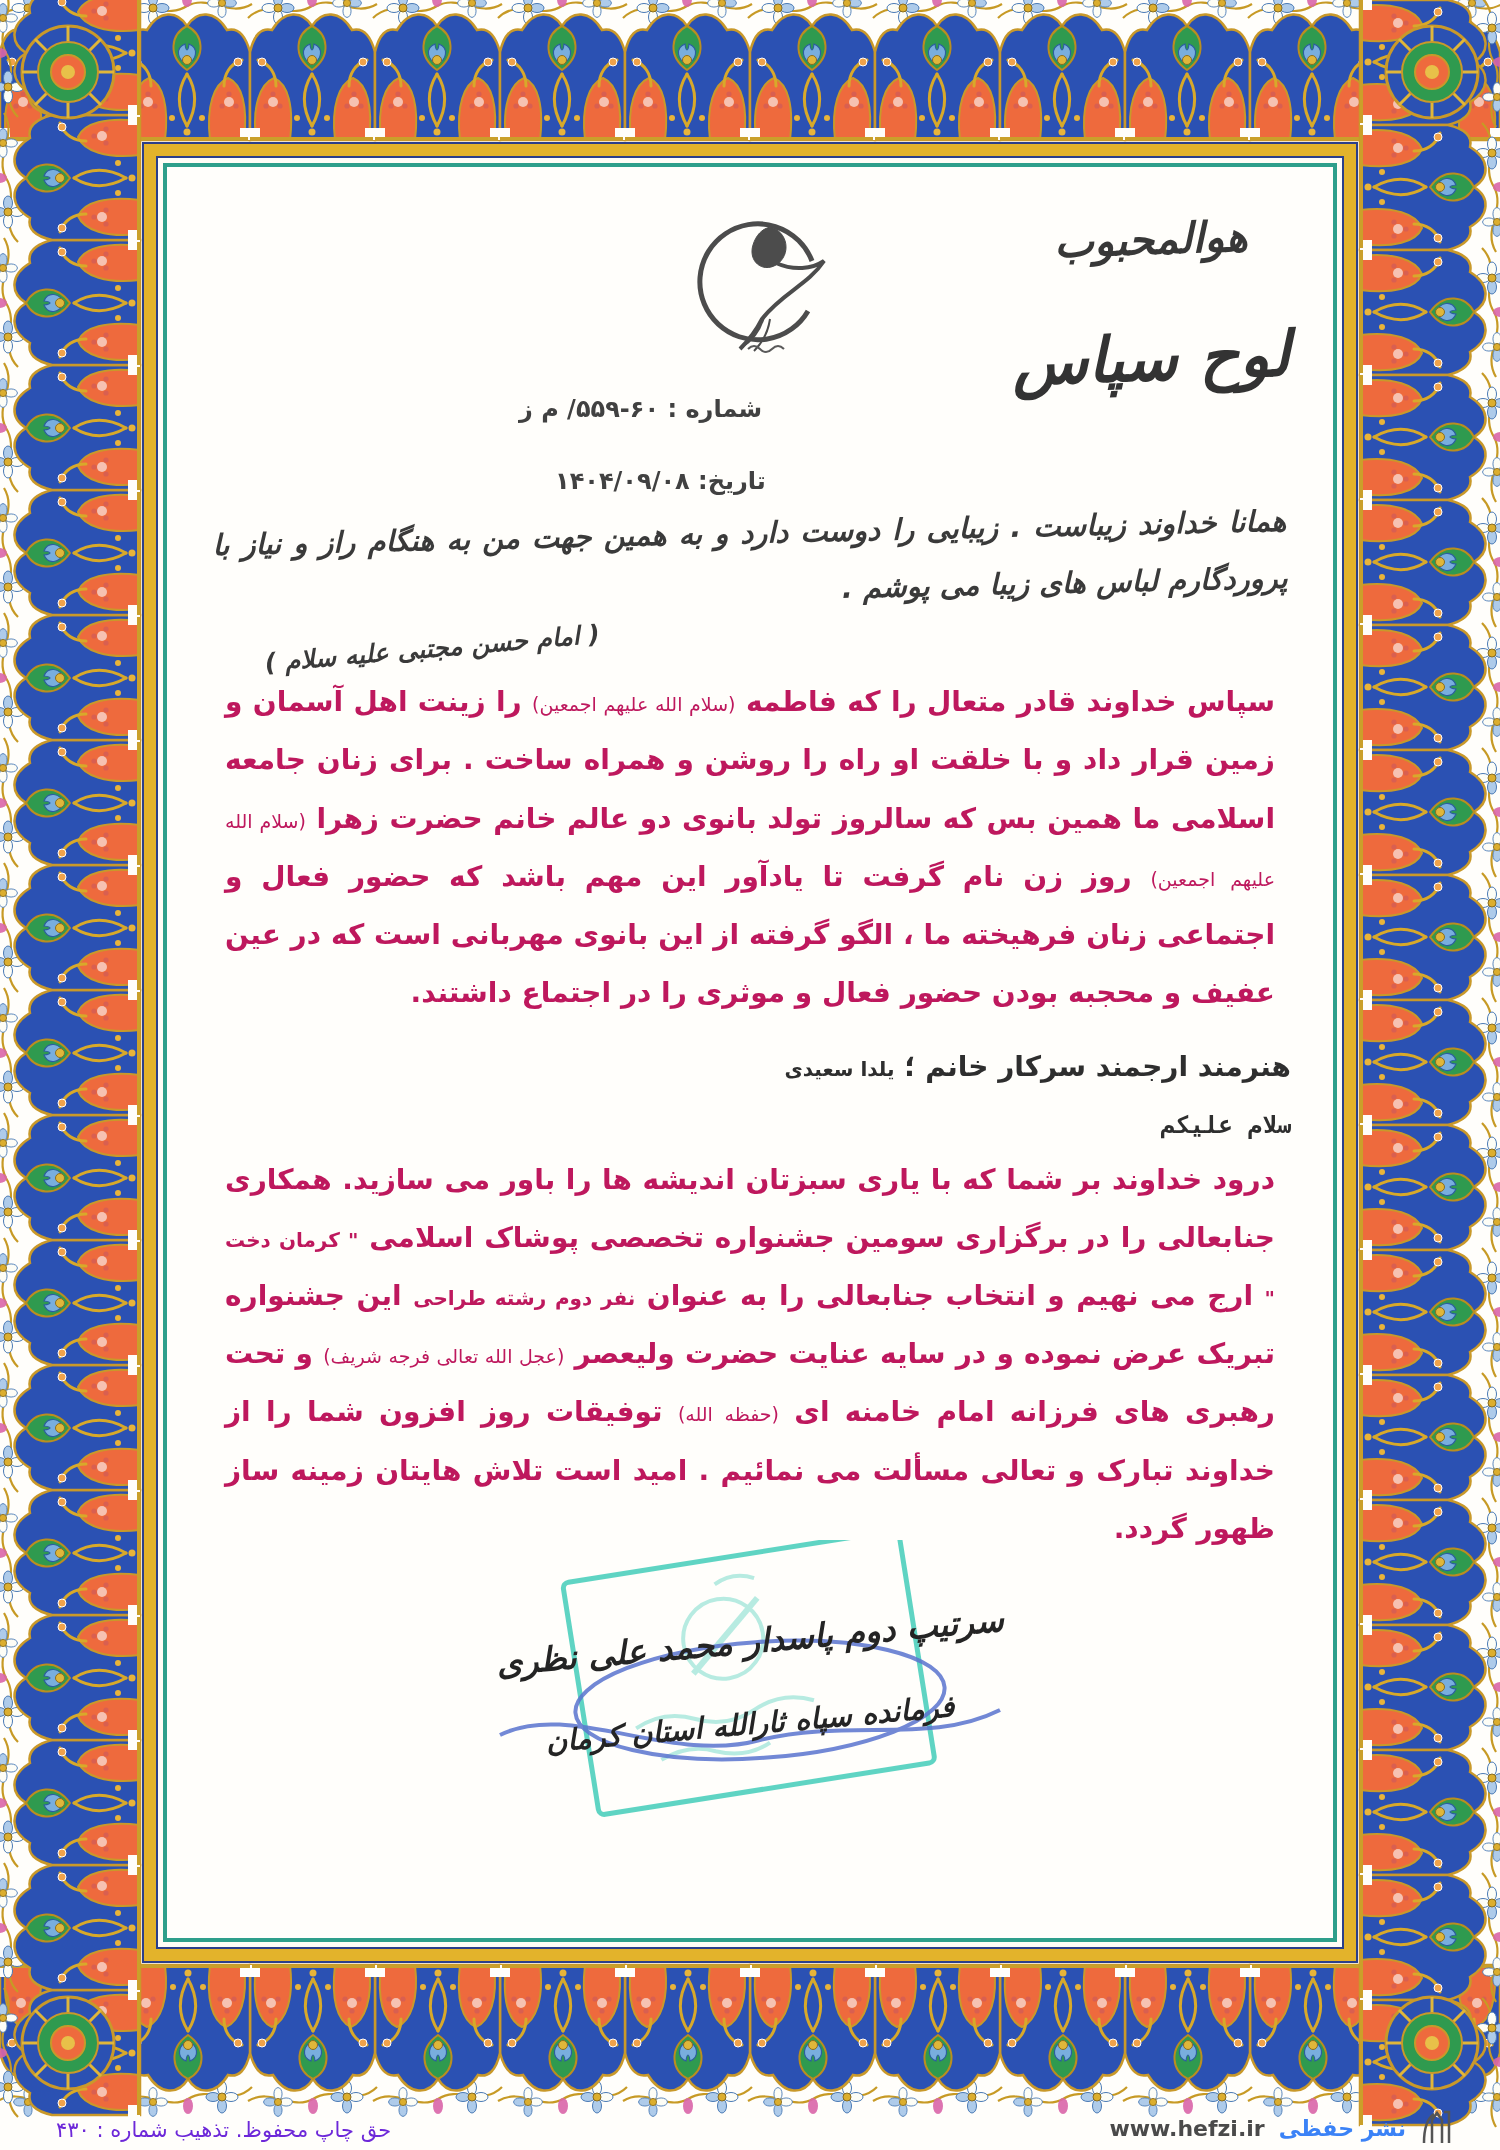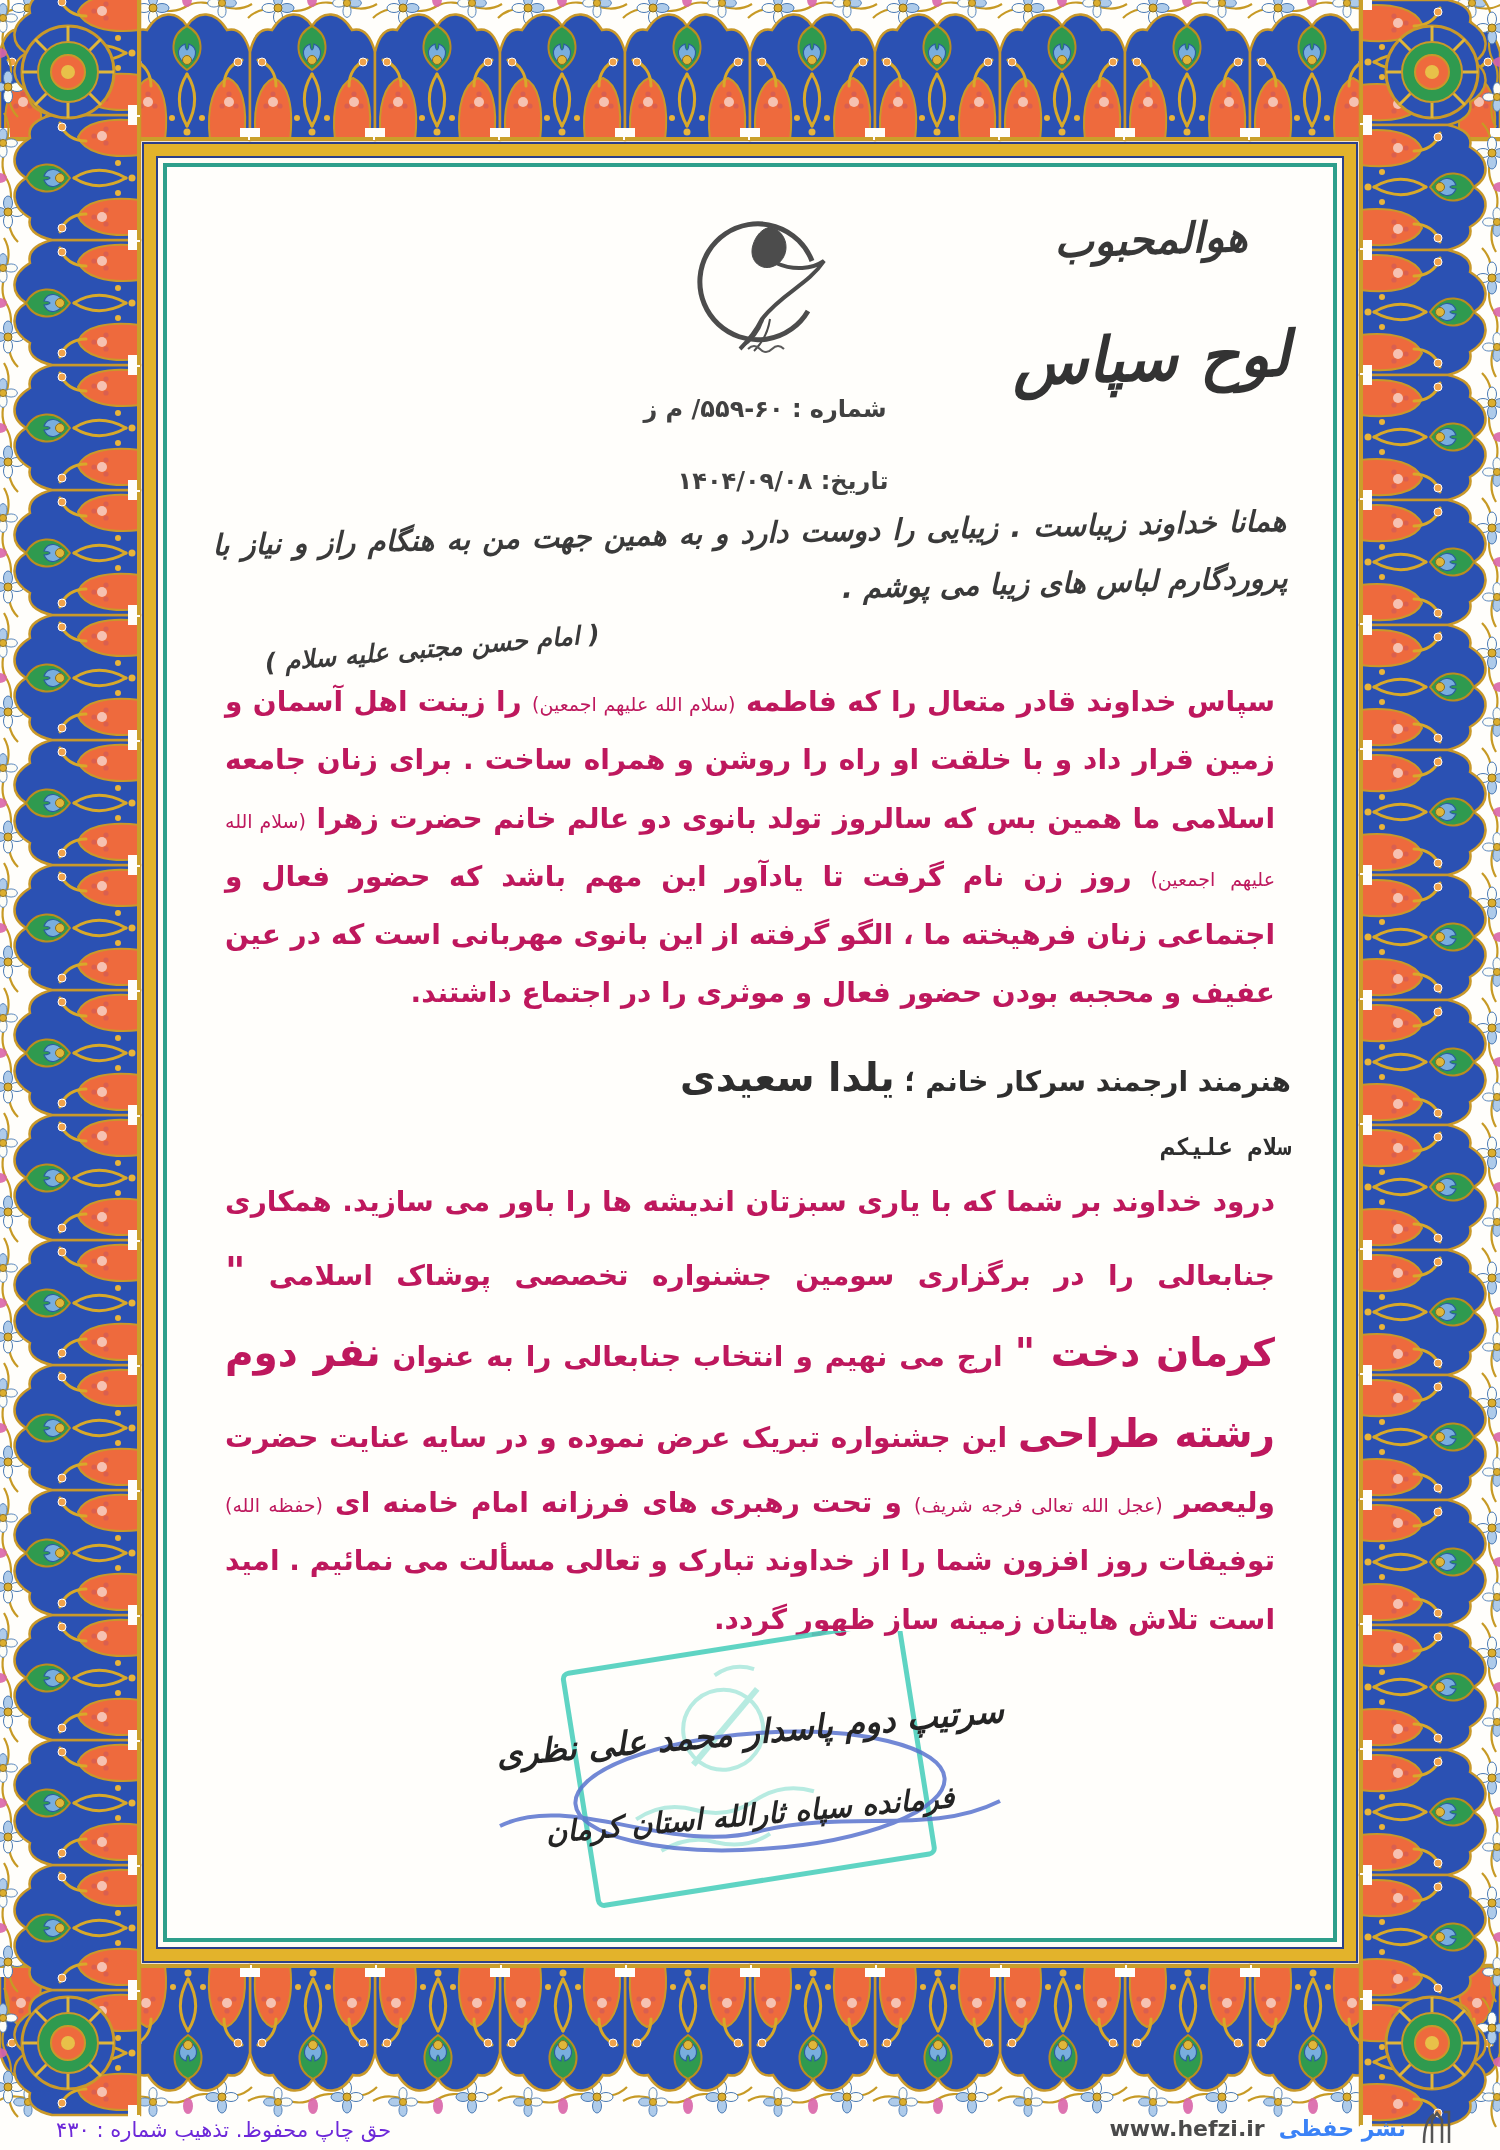--- a/index.html
+++ b/index.html
@@ -20,37 +20,37 @@
 
   .paper { position:absolute; inset:0; direction:rtl; padding:22px 42px; color:#2e2e2e; overflow:hidden; box-sizing:border-box; }
 
   .hdr { display:grid; grid-template-columns:280px 1fr 310px; align-items:start; }
   .col-center { text-align:center; }
   .motto { font-size:42px; font-weight:bold; font-style:italic; transform:rotate(-2deg); margin-top:26px; color:#383838; }
   .title { font-size:62px; font-weight:bold; font-style:italic; transform:rotate(-2deg); margin-top:58px; color:#333333; }
   .col-right { text-align:center; padding-top:4px; }
   .org { font-size:23px; font-weight:bold; margin-top:8px; color:#3a3a3a; }
   .col-left { text-align:center; padding-top:10px; }
-  .meta { text-align:center; font-size:24px; font-weight:bold; color:#414141; margin-top:24px; }
+  .meta { text-align:left; font-size:24px; font-weight:bold; color:#414141; margin-top:24px; }
   .meta .date-line { margin-top:44px; padding-left:36px; }
 
   .hadith {
     font-size:29px; font-weight:bold; font-style:italic; line-height:1.95;
     margin:10px 4px 0; transform:rotate(-1.3deg); text-align:justify; color:#3a3a3a;
   }
   .attr {
     font-size:25px; font-weight:bold; font-style:italic; color:#3a3a3a;
     transform:rotate(-5deg); width:max-content; margin:16px auto 0 55px;
   }
 
   .body-par { font-size:28px; font-weight:bold; line-height:2.08; text-align:justify; margin:10px 16px 0; color:#be185d; }
   .paren { font-size:19px; font-weight:normal; }
   .tight { margin-top:0; }
   .addr-line { font-size:28px; font-weight:bold; line-height:2.0; margin-top:16px; }
-  .addr-name { font-size:39px; }
+  .addr-name { font-size:20px; }
   .greeting { font-size:24px; font-weight:bold; line-height:2.0; margin-top:8px;font-family:Liberation Mono, monospace; }
 
   .sig { position:relative; margin-top:22px; height:262px; }
   .sig-stamp { position:absolute; left:50%; top:-40px; transform:translateX(-50%); }
   .sig-name { position:relative; text-align:center; font-size:33px; font-weight:bold; font-style:italic; transform:rotate(-5deg); top:42px; color:#242424; }
   .sig-role { position:relative; text-align:center; font-size:29px; font-weight:bold; font-style:italic; transform:rotate(-5deg); top:88px; color:#242424; }
 
   .footer-left { position:absolute; left:56px; bottom:8px; font-size:21px; color:#6d28d9; direction:rtl; }
   .footer-right { position:absolute; right:46px; bottom:4px; display:flex; align-items:center; gap:14px; direction:ltr; }
   .footer-url { font-size:22px; color:#4a4a4a; font-weight:bold; }

